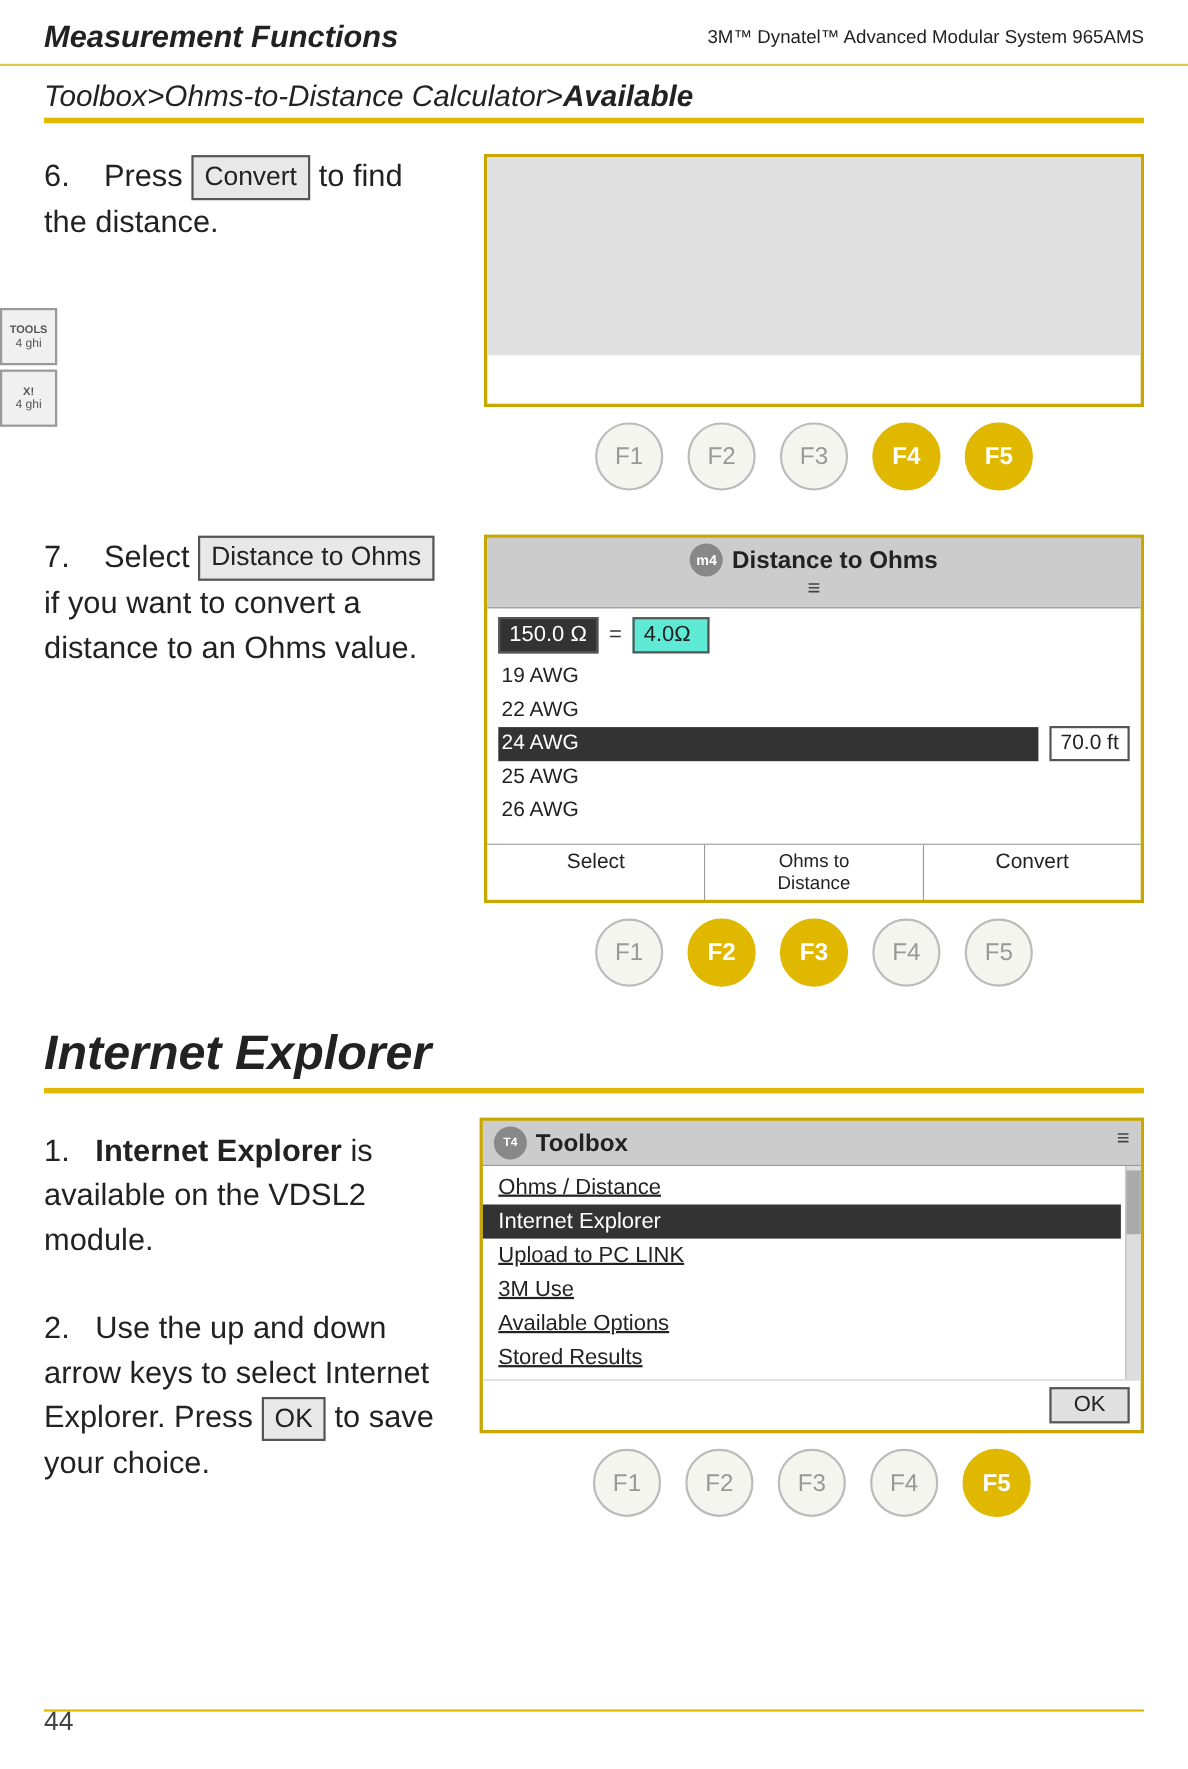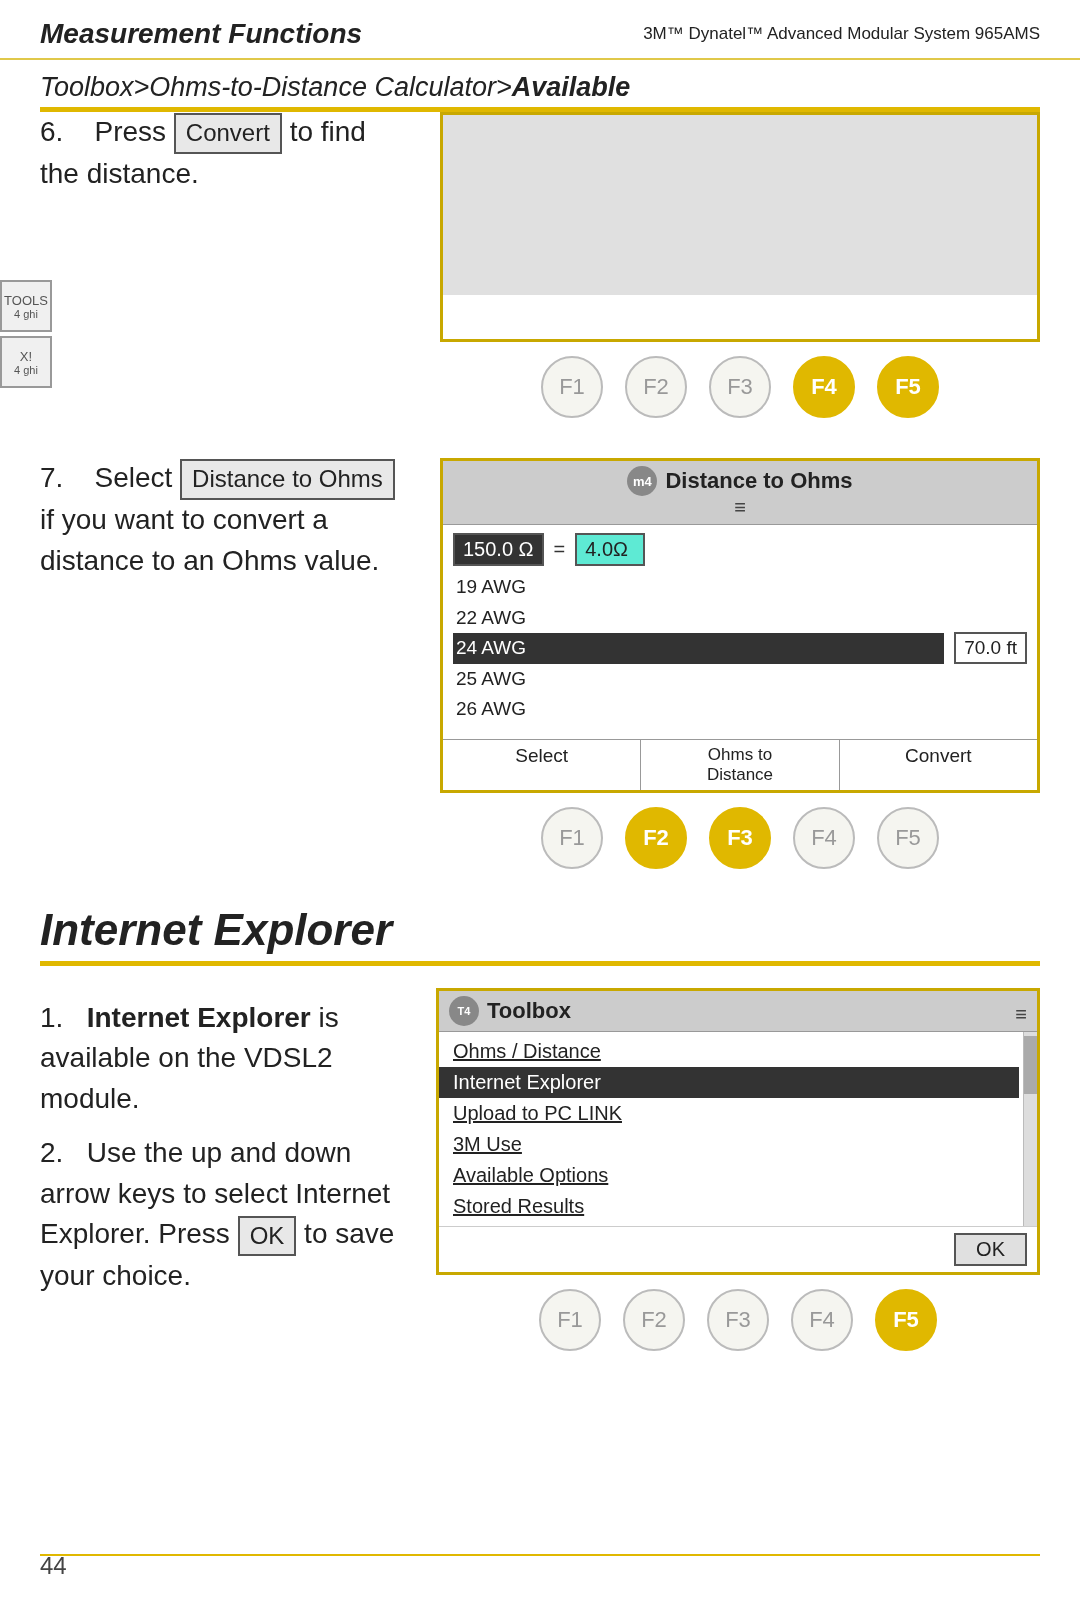--- a/index.html
+++ b/index.html
@@ -51,20 +51,21 @@
 
     
     .content-area {
       padding: 0 40px;
     }
 
     
     .step-row {
       display: flex;
       align-items: flex-start;
+      margin-top: 28px;
       gap: 30px;
     }
     .step-left {
       flex: 0 0 370px;
       min-width: 0;
     }
     .step-right {
       flex: 1;
       min-width: 0;
     }
@@ -141,22 +142,22 @@
       background: #f0f0f0;
       display: flex;
       flex-direction: column;
       align-items: center;
       justify-content: center;
       font-size: 11px;
       color: #555;
       font-family: Arial;
     }
     .side-icon .icon-top {
-      font-size: 13px;
-      font-weight: normal;
+      font-size: 10px;
+      font-weight: bold;
     }
 
     
     .dto-screen {
       border: 3px solid #c8a800;
       background: #fff;
       width: 100%;
       font-size: 20px;
     }
     .dto-title-bar {
@@ -290,21 +291,21 @@
     
     .toolbox-screen {
       border: 3px solid #c8a800;
       background: #fff;
       width: 100%;
       font-size: 20px;
     }
     .toolbox-title-bar {
       background: #ccc;
       display: flex;
-      align-items: flex-end;
+      align-items: flex-start;
       justify-content: space-between;
       padding: 5px 10px;
       border-bottom: 1px solid #999;
     }
     .toolbox-title-left {
       display: flex;
       align-items: center;
       gap: 8px;
       font-size: 22px;
       font-weight: bold;
@@ -501,21 +502,21 @@
 
   <div class="step-row-ie">
 
     <div style="flex: 0 0 370px;">
 
       <div class="step-text" style="margin-top:10px;">
         <span>1.</span>
         &nbsp;&nbsp;<strong>Internet Explorer</strong><span> is available on the VDSL2 module.</span>
       </div>
 
-      <div class="step-text" style="margin-top:14px;">
+      <div class="step-text" style="margin-top:40px;">
         <span>2.</span>
         &nbsp;&nbsp;<span>Use the up and down arrow keys to select Internet Explorer. Press </span><span class="inline-btn">OK</span><span> to save your choice.</span>
       </div>
     </div>
 
     <div style="flex:1;">
       <div class="toolbox-screen">
         <div class="toolbox-title-bar">
           <div class="toolbox-title-left">
             <div class="toolbox-icon">

